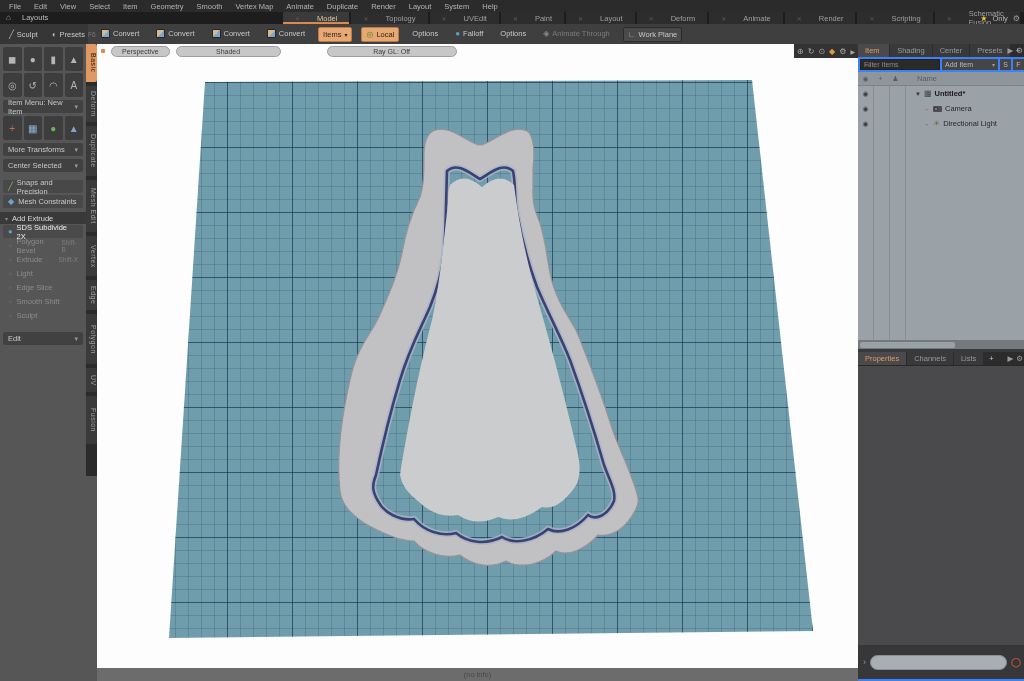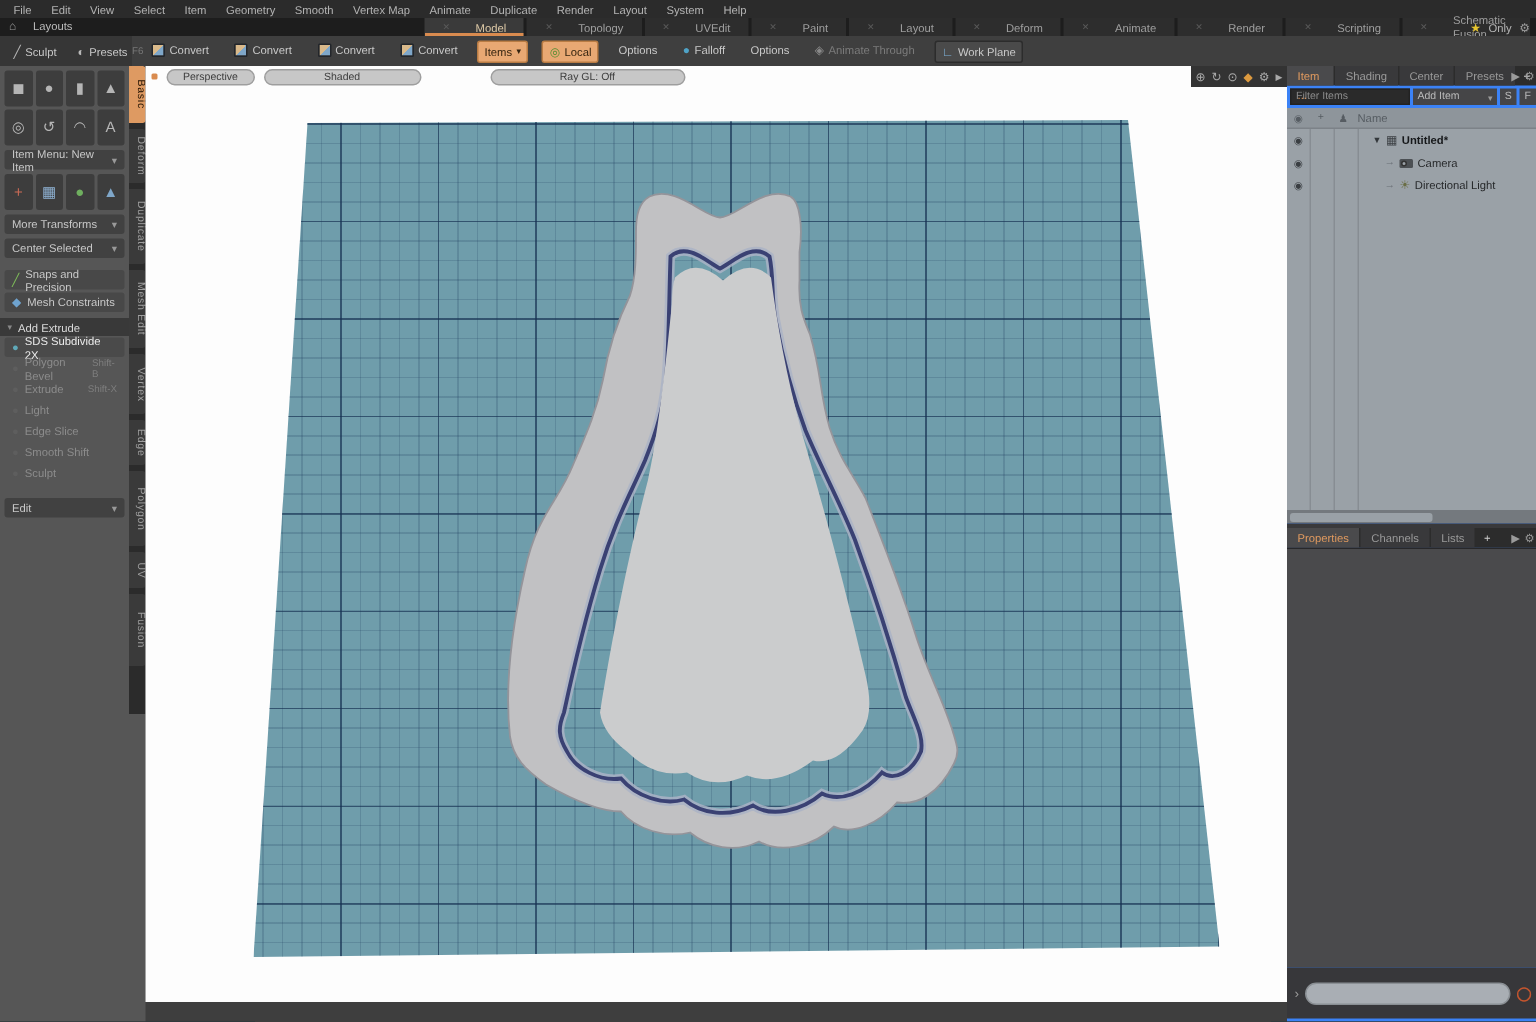--- a/index.html
+++ b/index.html
@@ -511,20 +511,23 @@
     <div class="vp-controls">
       <span>⊕</span>
       <span>↻</span>
       <span>⊙</span>
       <span class="orange">◆</span>
       <span>⚙</span>
       <span style="font-size:6px;">▶</span>
     </div>
   </div>
 
+  <div class="statusbar">
+    <span>(no info)</span>
+  </div>
 
   <div class="rightpanel">
     <div class="rp-tabs">
       <span class="rp-tab active">Item ...</span>
       <span class="rp-tab">Shading</span>
       <span class="rp-tab">Center</span>
       <span class="rp-tab">Presets</span>
       <span class="rp-tab plus">+</span>
       <span class="rp-tabicons">
         <span>▶</span>
@@ -541,21 +544,21 @@
       <span class="rp-mini">F</span>
     </div>
     <div class="rp-tree">
       <span class="tree-colline" style="left:15px;"></span>
       <span class="tree-colline" style="left:31px;"></span>
       <span class="tree-colline" style="left:47px;"></span>
       <div class="tree-header">
         <span class="th-cell">◉</span>
         <span class="th-cell">+</span>
         <span class="th-cell">♟</span>
-        <span style="margin-left:2px;">Name</span>
+        <span style="margin-left:14px;">Name</span>
       </div>
       <div class="tree-row">
         <span class="tr-eye">◉</span>
         <span class="tr-gap"></span>
           <span class="tr-gap"></span>
         <span class="tr-content" style="margin-left:12px;">
           <span class="disc">▼</span>
           <span class="mesh-ic">▦</span>
           <span class="bold">Untitled*</span>
         </span>

